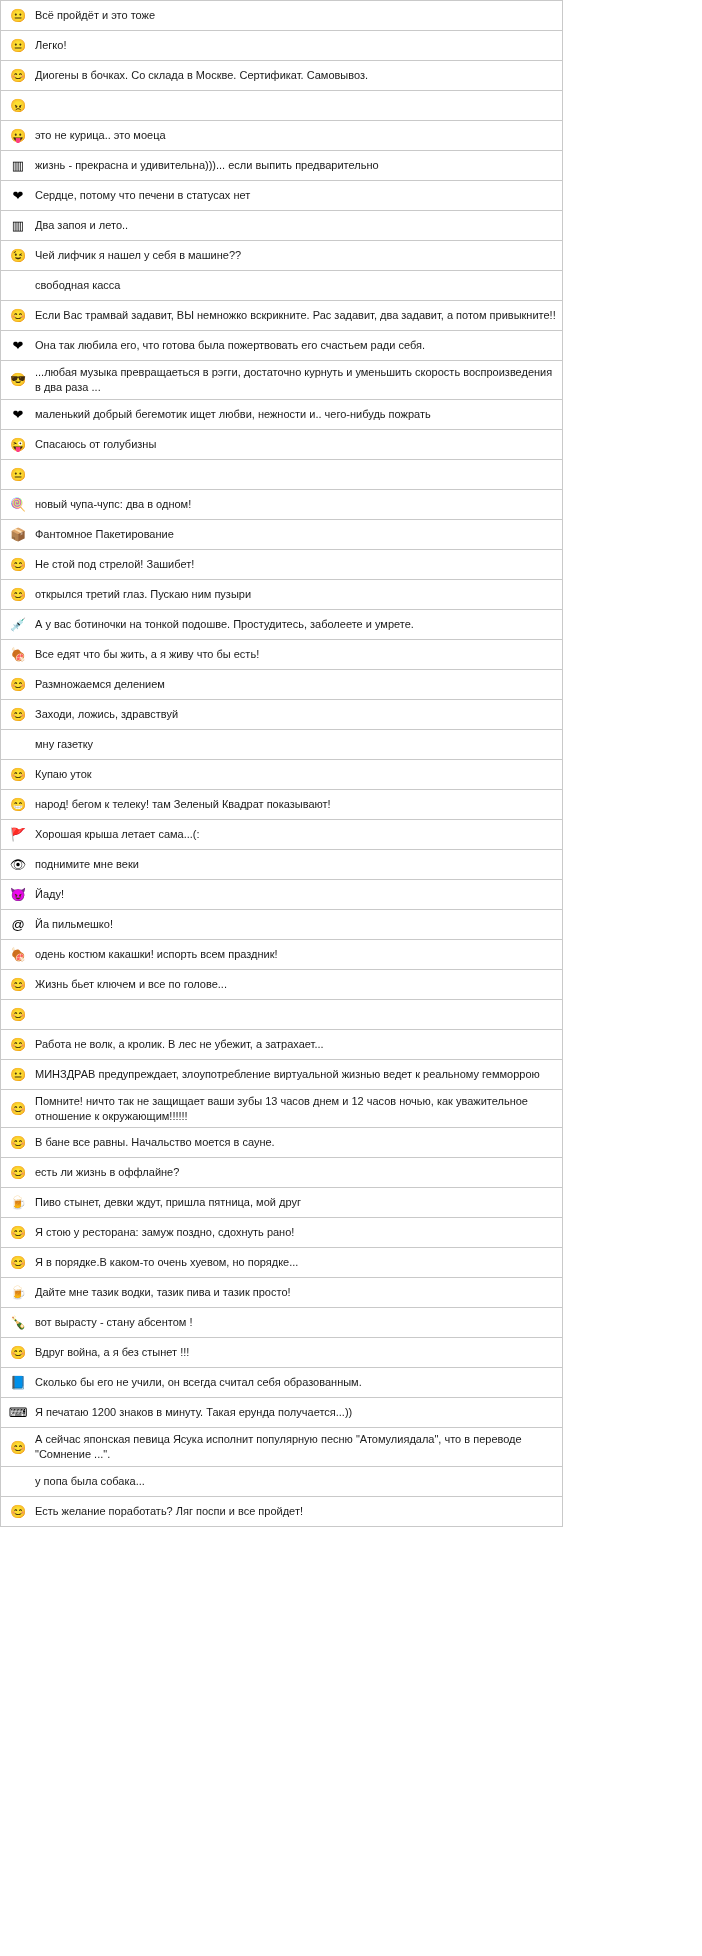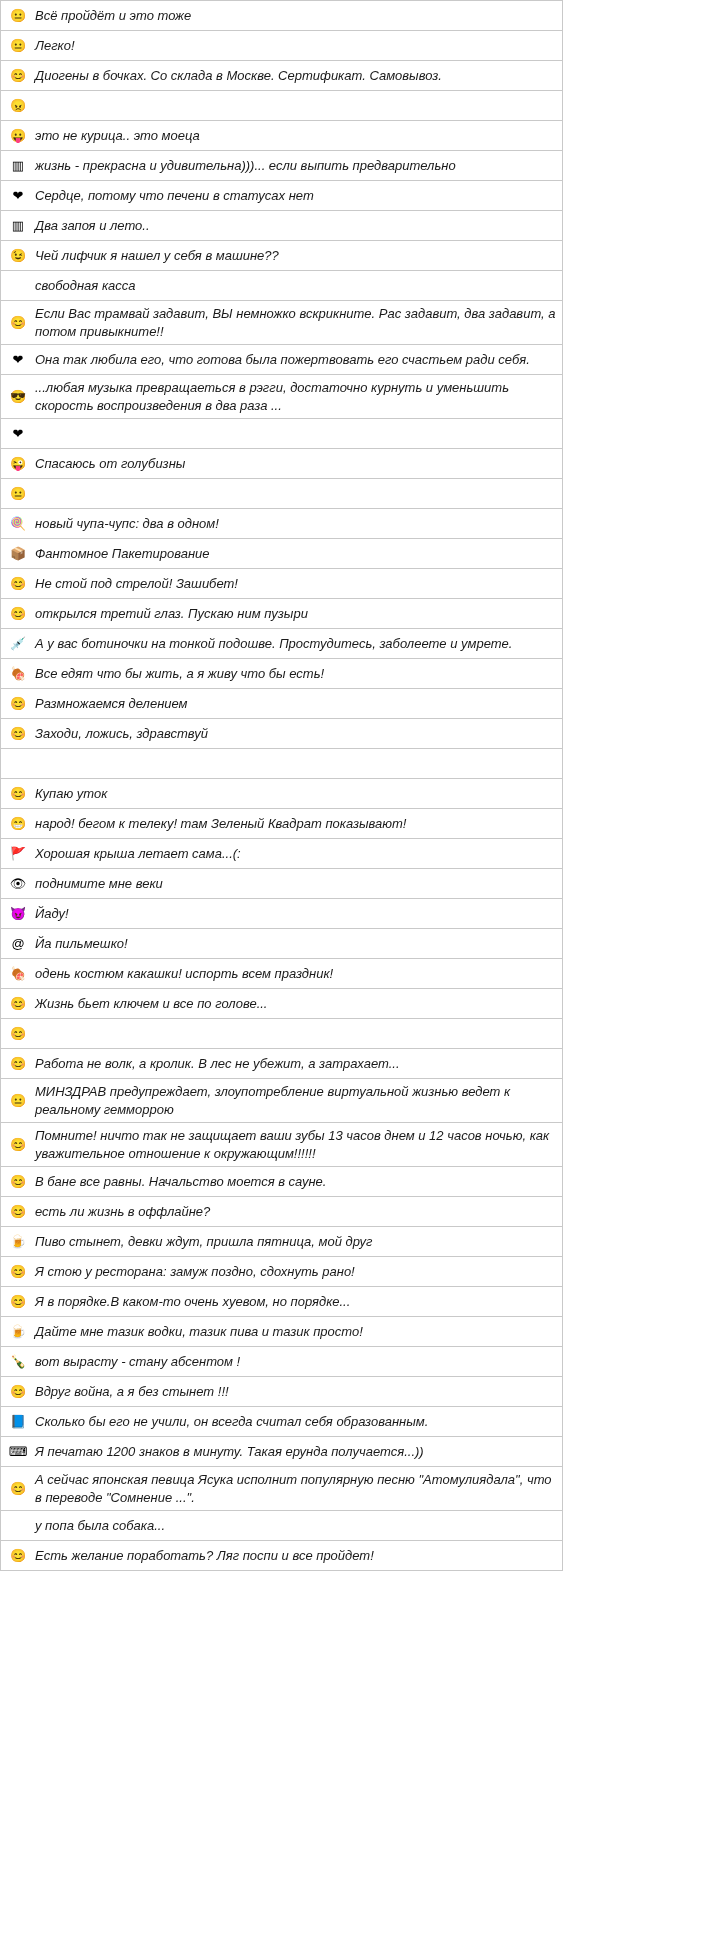--- a/index.html
+++ b/index.html
@@ -37,25 +37,24 @@
     margin-right: 8px;
     display: flex;
     align-items: center;
     justify-content: center;
     font-size: 13px;
     line-height: 1;
     overflow: hidden;
   }
   .status-row .text {
     flex: 1 1 auto;
-    font-size: 13px;
+    font-size: 11px;
     color: #1a1a1a;
     line-height: 1.35;
     word-wrap: break-word;
-    font-style: italic;
   }
 </style>
 </head>
 <body>
 
 <div class="status-list" id="list-root">
     <div class="status-row">
       <span class="smiley">😐</span>
       <span class="text">Всё пройдёт и это тоже</span>
     </div>
@@ -101,20 +100,21 @@
     <div class="status-row">
       <span class="smiley">❤</span>
       <span class="text">Она так любила его, что готова была пожертвовать его счастьем ради себя.</span>
     </div>
     <div class="status-row">
       <span class="smiley">😎</span>
       <span class="text">...любая музыка превращаеться в рэгги, достаточно курнуть и уменьшить скорость воспроизведения в два раза ...</span>
     </div>
     <div class="status-row">
       <span class="smiley">❤</span>
+      <span class="text">маленький добрый бегемотик ищет любви, нежности и.. чего-нибудь пожрать</span>
     </div>
     <div class="status-row">
       <span class="smiley">😜</span>
       <span class="text">Спасаюсь от голубизны</span>
     </div>
     <div class="status-row">
       <span class="smiley">😐</span>
     </div>
     <div class="status-row">
       <span class="smiley">🍭</span>
@@ -143,20 +143,21 @@
     <div class="status-row">
       <span class="smiley">😊</span>
       <span class="text">Размножаемся делением</span>
     </div>
     <div class="status-row">
       <span class="smiley">😊</span>
       <span class="text">Заходи, ложись, здравствуй</span>
     </div>
     <div class="status-row">
       <span class="smiley"></span>
+      <span class="text">мну газетку</span>
     </div>
     <div class="status-row">
       <span class="smiley">😊</span>
       <span class="text">Купаю уток</span>
     </div>
     <div class="status-row">
       <span class="smiley">😁</span>
       <span class="text">народ! бегом к телеку! там Зеленый Квадрат показывают!</span>
     </div>
     <div class="status-row">

